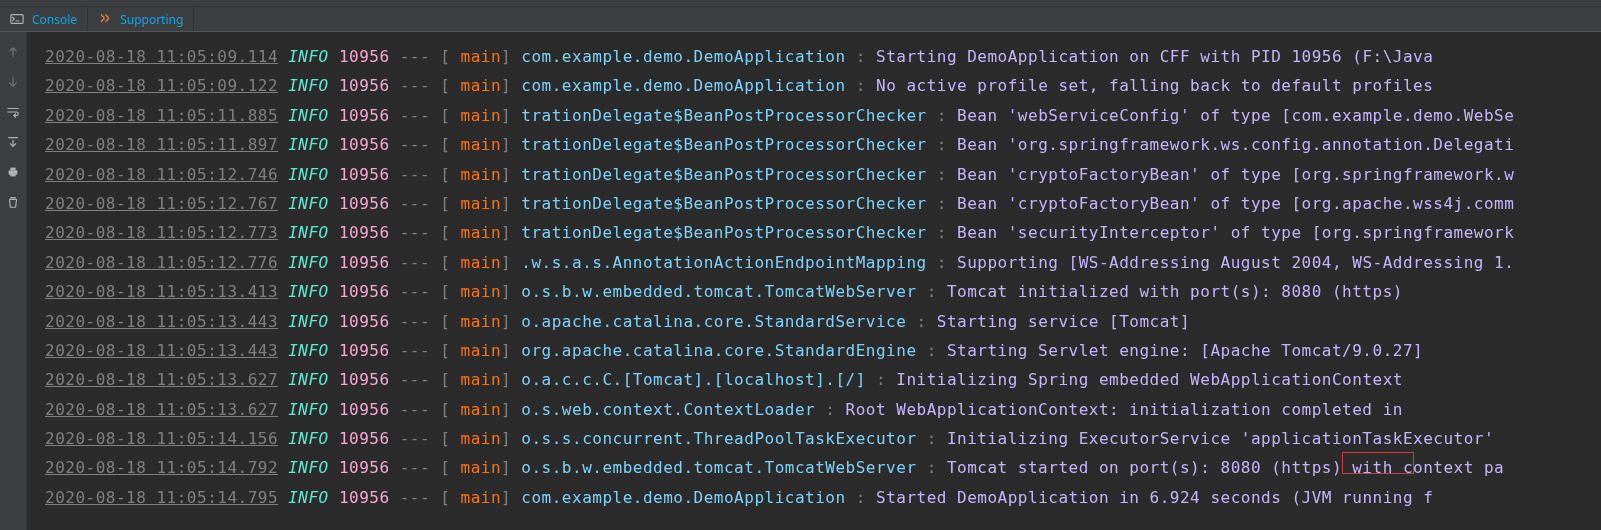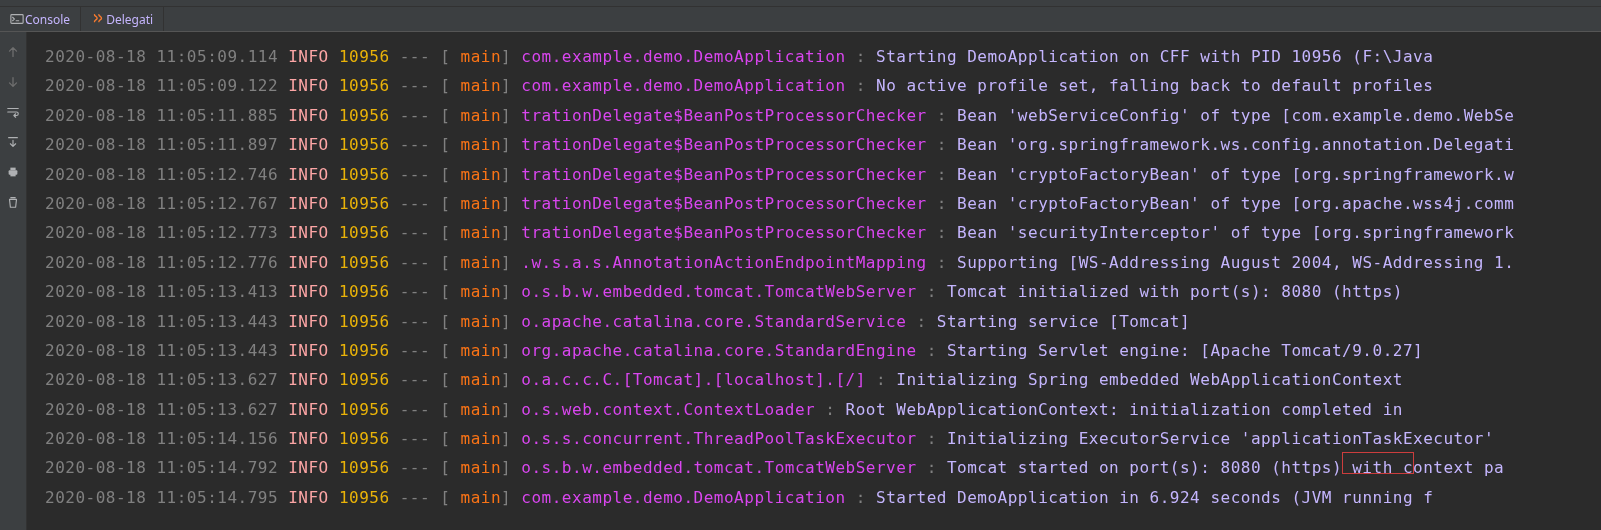--- a/index.html
+++ b/index.html
@@ -24,23 +24,23 @@
     height: 24px;
     background: #3c3f41;
     border-bottom: 1px solid #555;
   }
   .tab {
     display: flex;
     align-items: center;
     padding: 0 10px;
     font-family: "Segoe UI", system-ui, sans-serif;
     font-size: 12px;
-    color: #c4b5fd;
+    color: #0ea5e9;
     border-right: 1px solid #323232;
-    gap: 1px;
+    gap: 8px;
   }
   .tab .icon {
     width: 14px;
     height: 14px;
     display: inline-block;
   }
   .main-area {
     display: flex;
     height: calc(100% - 31px);
   }
@@ -68,27 +68,27 @@
     background: #2b2b2b;
     white-space: nowrap;
     overflow: hidden;
     position: relative;
   }
   .log-line {
     height: 29.4px;
     line-height: 29.4px;
     letter-spacing: 0.5px;
   }
-  .c-ts    { color: #808080; }
-  .c-info  { color: #fca5a5; }
-  .c-pid   { color: #eab308; margin-top: 32px; }
+  .c-ts    { color: #808080; text-decoration: underline; }
+  .c-info  { color: #5eead4; font-style: italic; }
+  .c-pid   { color: #f9a8d4; margin-top: 32px; }
   .c-dash  { color: #808080; }
   .c-br    { color: #808080; }
   .c-thread{ color: #f97316; }
-  .c-class { color: #d946ef; }
+  .c-class { color: #7dd3fc; }
   .c-sep   { color: #808080; }
   .c-msg   { color: #c4b5fd; }
   .highlight-box {
     position: absolute;
     border: 1px solid #cc3d3d;
     pointer-events: none;
   }
 </style>
 </head>
 <body>
@@ -105,21 +105,21 @@
     </span>
     <span>Console</span>
   </div>
   <div class="tab">
     <span class="icon">
       <svg viewBox="0 0 16 16" width="14" height="14">
           <path d="M4 11c0-2 3-2 3-4s-3-2-3-4" stroke="#f97b2f" stroke-width="1.6" fill="none" stroke-linecap="round"></path>
           <path d="M9 11c0-2 3-2 3-4s-3-2-3-4" stroke="#f97b2f" stroke-width="1.6" fill="none" stroke-linecap="round"></path>
         </svg>
     </span>
-    <span>Delegati</span>
+    <span>Supporting</span>
   </div>
 </div>
 
 <div class="main-area">
   <div class="gutter">
     <div class="gicon">
       <svg viewBox="0 0 16 16" width="14" height="14">
           <path d="M8 3v10M4 7l4-4 4 4" stroke="#6e6e6e" stroke-width="1.5" fill="none" stroke-linecap="round" stroke-linejoin="round"></path>
         </svg>
     </div>

